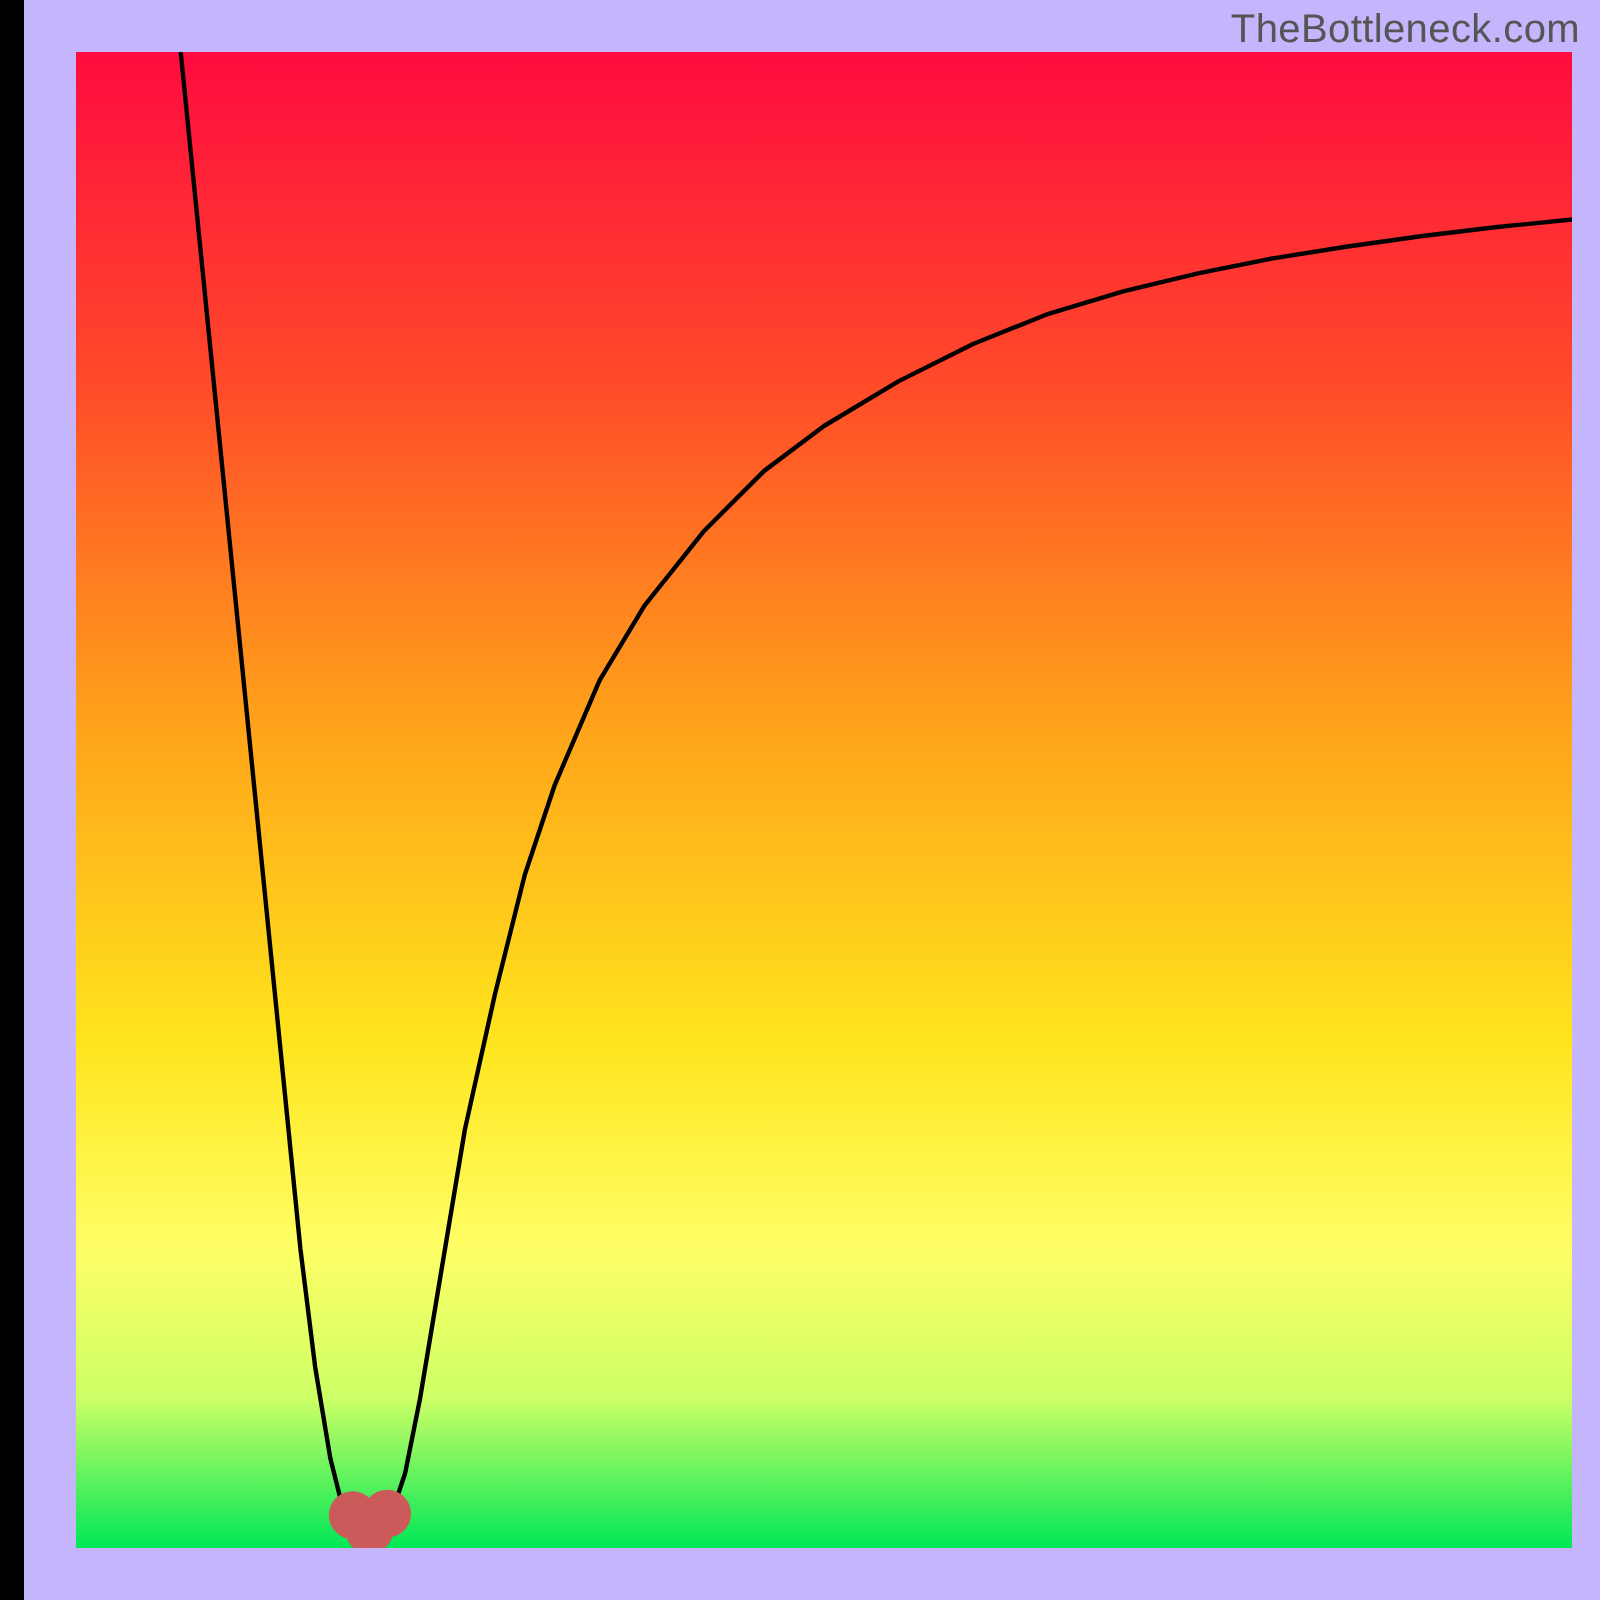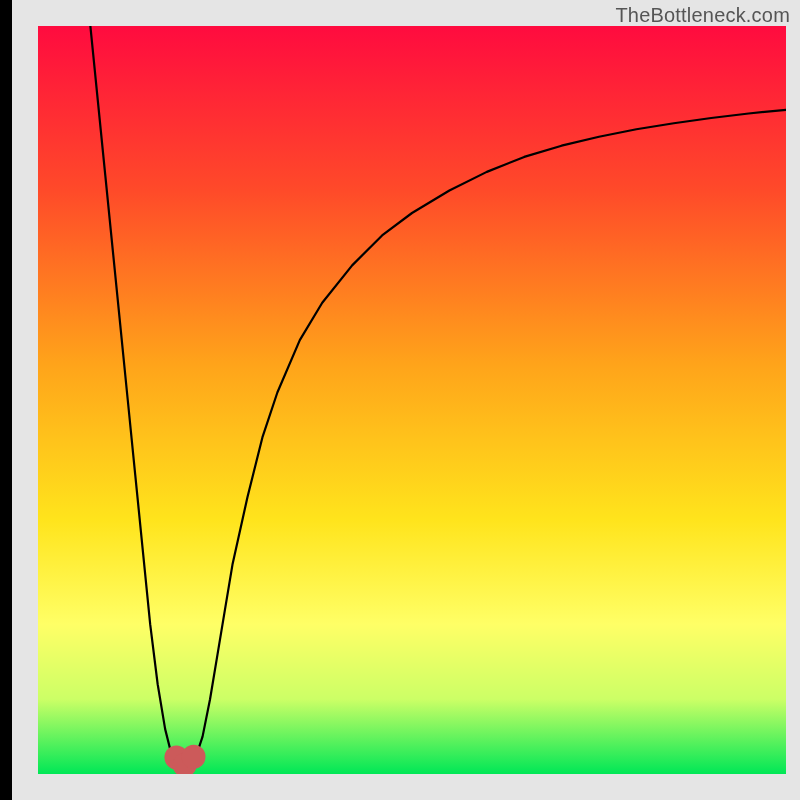--- a/index.html
+++ b/index.html
@@ -7,21 +7,21 @@
     padding: 0;
     width: 800px;
     height: 800px;
     overflow: hidden;
     background: #000;
     font-family: Arial, Helvetica, sans-serif;
   }
   .frame {
     position: absolute;
     inset: 0;
-    background: #e5e5e5;
+    background: #c4b5fd;
     margin-left: 12px;
   }
   .plot {
     position: absolute;
     left: 26px;
     top: 26px;
     width: 748px;
     height: 748px;
   }
   .watermark {

